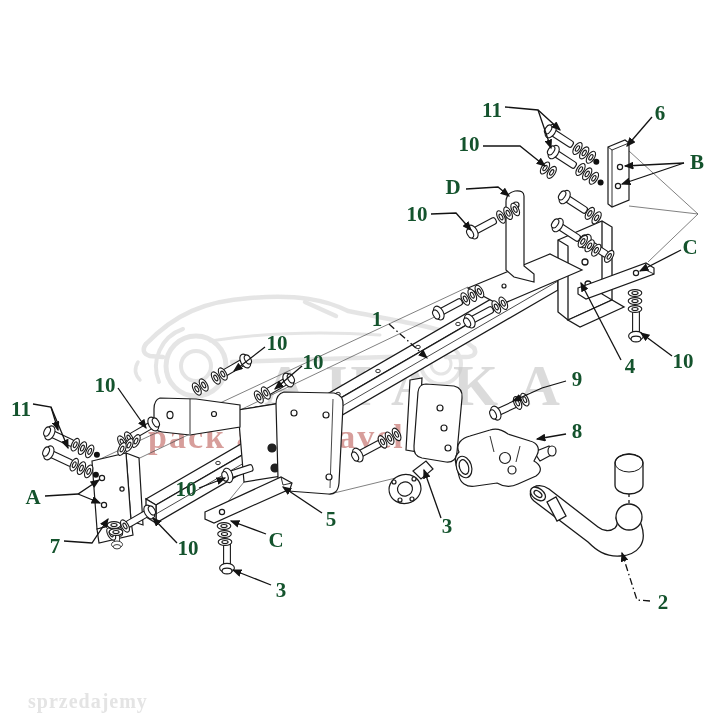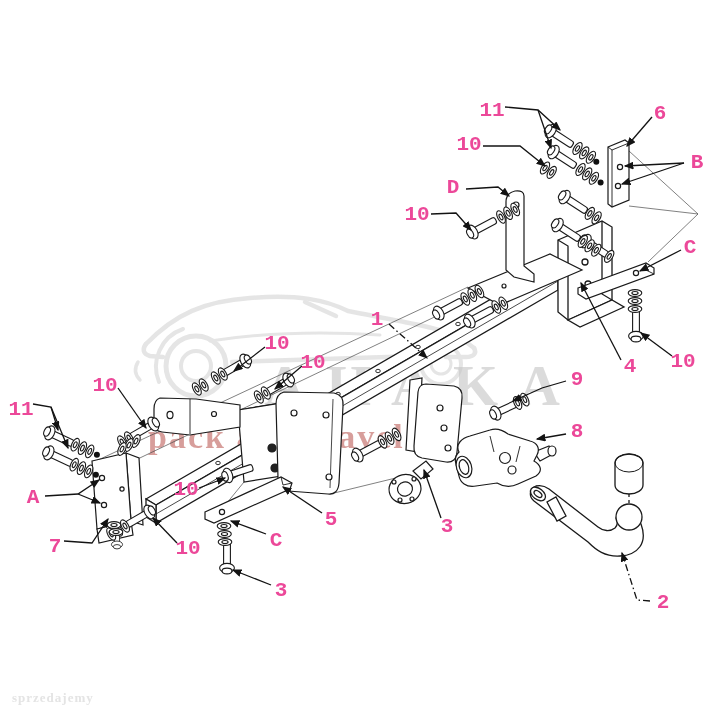--- a/index.html
+++ b/index.html
@@ -3,27 +3,27 @@
 <meta charset="utf-8">
 <style>
   html,body{margin:0;padding:0;background:#fff;}
   .stage{position:relative;width:720px;height:720px;background:#fff;overflow:hidden;
          font-family:"Liberation Serif",serif;}
   
   .wm-brand{position:absolute;left:264px;top:352px;font-weight:700;font-size:58px;
             letter-spacing:20px;color:#c6c6c6;opacity:.62;white-space:nowrap;}
   .wm-slogan{position:absolute;left:148px;top:418px;font-weight:700;font-size:34px;
              letter-spacing:2px;color:#b8504a;opacity:.55;white-space:nowrap;}
-  .wm-corner{position:absolute;left:12px;top:690px;font-weight:700;font-size:13px;
+  .wm-corner{position:absolute;left:28px;top:690px;font-weight:700;font-size:20px;
              color:#e4e4e4;filter:blur(.6px);letter-spacing:1px;}
   .wm-car{position:absolute;left:0;top:0;}
   svg.diagram{position:absolute;left:0;top:0;}
   
   .callout{position:absolute;transform:translate(-50%,-50%);font-weight:700;
-           font-size:21px;color:#ec4899;line-height:1;white-space:nowrap;font-family:Liberation Mono, monospace;}
+           font-size:21px;color:#14532d;line-height:1;white-space:nowrap;}
 </style>
 </head>
 <body>
 
 <div class="stage">
 
   <svg class="wm-car" width="720" height="720" viewBox="0 0 720 720">
     <g stroke="#e4e4e4" fill="none" stroke-width="4.5" stroke-linecap="round" opacity="0.95">
       <path d="M146,344 C175,314 205,301 250,298 C298,294 326,300 348,311 C388,319 428,325 458,336 L474,348"></path>
       <path d="M305,302 L336,316"></path>

